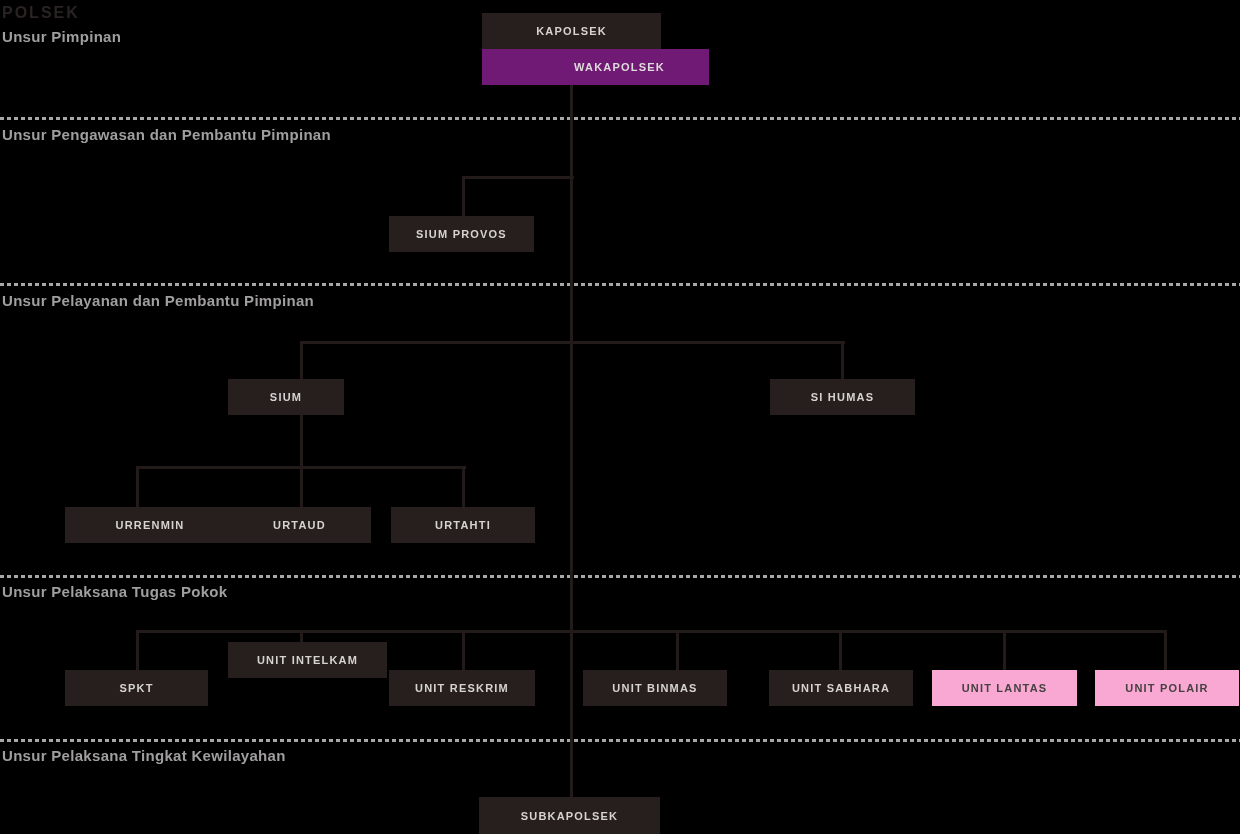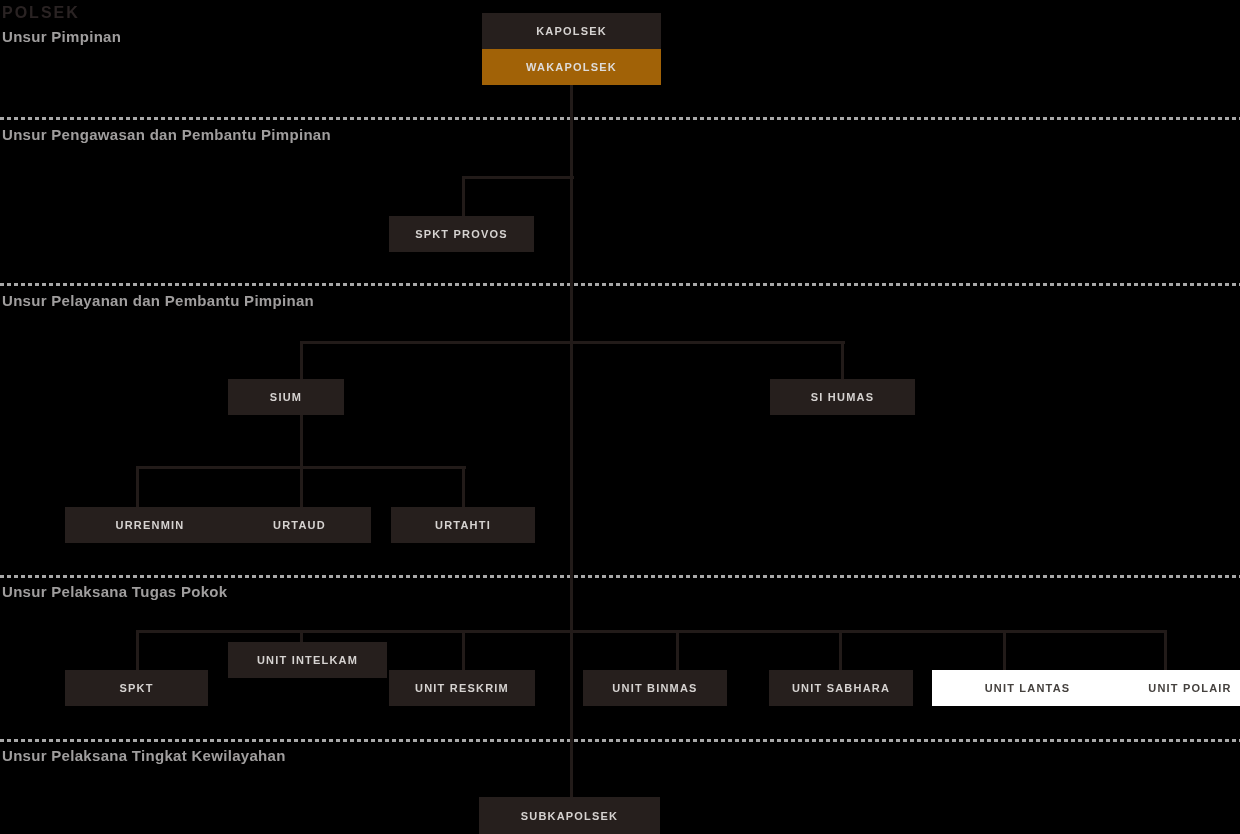--- a/index.html
+++ b/index.html
@@ -42,22 +42,22 @@
     position: absolute;
     display: flex;
     align-items: center;
     justify-content: center;
     font-size: 11px;
     font-weight: 600;
     letter-spacing: 1.2px;
     white-space: nowrap;
   }
   .node.dark  { background: #261f1d; color: #d6d3d1; }
-  .node.gray  { background: #a16207; color: #dedcda; }
-  .node.light { background: #ffffff; color: #45413e; padding-left: 23px; }
+  .node.gray  { background: #701a75; color: #dedcda; padding-left: 48px; }
+  .node.light { background: #f9a8d4; color: #45413e; }
   .line {
     position: absolute;
     background: #221b19;
   }
 </style>
 </head>
 <body>
 
 <div id="canvas">
 
@@ -88,21 +88,21 @@
   <div class="line" style="left:136px;  top:633px; width:3px; height:37px"></div>
   <div class="line" style="left:300px;  top:633px; width:3px; height:37px"></div>
   <div class="line" style="left:462px;  top:633px; width:3px; height:37px"></div>
   <div class="line" style="left:676px;  top:633px; width:3px; height:37px"></div>
   <div class="line" style="left:839px;  top:633px; width:3px; height:37px"></div>
   <div class="line" style="left:1003px; top:633px; width:3px; height:37px"></div>
   <div class="line" style="left:1164px; top:633px; width:3px; height:37px"></div>
 
   <div class="node dark" style="left:482px;  top:13px;  width:179px; height:36px">KAPOLSEK</div>
   <div class="node gray" style="left:482px;  top:49px;  width:179px; height:36px">WAKAPOLSEK</div>
-  <div class="node dark" style="left:389px;  top:216px; width:145px; height:36px">SPKT PROVOS</div>
+  <div class="node dark" style="left:389px;  top:216px; width:145px; height:36px">SIUM PROVOS</div>
   <div class="node dark" style="left:228px;  top:379px; width:116px; height:36px">SIUM</div>
   <div class="node dark" style="left:770px;  top:379px; width:145px; height:36px">SI HUMAS</div>
   <div class="node dark" style="left:65px;   top:507px; width:170px; height:36px">URRENMIN</div>
   <div class="node dark" style="left:228px;  top:507px; width:143px; height:36px">URTAUD</div>
   <div class="node dark" style="left:391px;  top:507px; width:144px; height:36px">URTAHTI</div>
   <div class="node dark" style="left:65px;   top:670px; width:143px; height:36px">SPKT</div>
   <div class="node dark" style="left:228px;  top:642px; width:159px; height:36px">UNIT INTELKAM</div>
   <div class="node dark" style="left:389px;  top:670px; width:146px; height:36px">UNIT RESKRIM</div>
   <div class="node dark" style="left:583px;  top:670px; width:144px; height:36px">UNIT BINMAS</div>
   <div class="node dark" style="left:769px;  top:670px; width:144px; height:36px">UNIT SABHARA</div>

